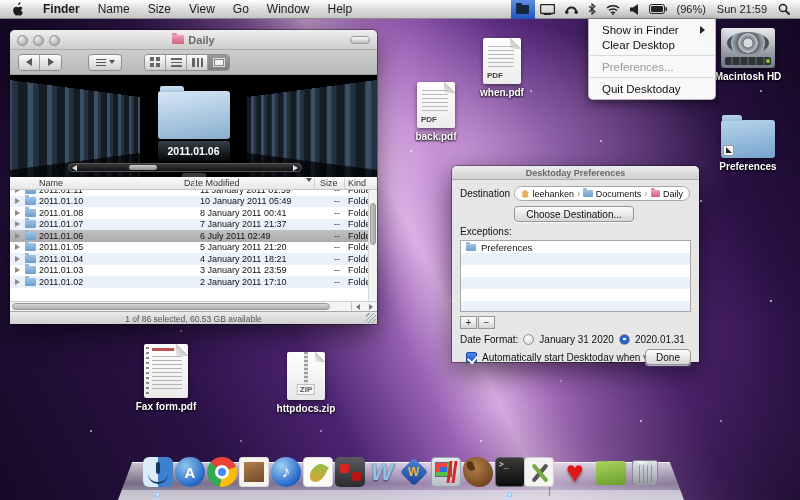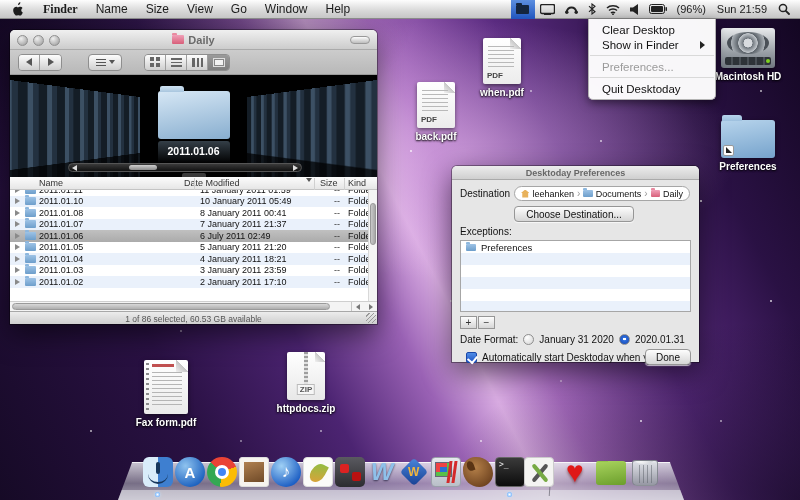--- a/index.html
+++ b/index.html
@@ -22,21 +22,21 @@
       480px 440px rgba(255,255,255,.7), 560px 380px rgba(255,255,255,.5), 30px 180px rgba(255,255,255,.5),
       130px 300px rgba(255,255,255,.4), 690px 310px rgba(255,255,255,.7), 750px 150px rgba(255,255,255,.9),
       430px 100px rgba(255,255,255,.6), 580px 240px rgba(255,255,255,.5), 660px 60px rgba(255,255,255,.8); }
 
   
   .menubar { position:absolute; left:0; top:0; width:800px; height:19px;
     background:linear-gradient(#fdfdfd,#d8d8d8 60%,#c6c6c6); border-bottom:1px solid #8a8a8a;
     display:flex; align-items:center; font-size:12px; color:#1c1c1c; z-index:50; }
   .mb-left { display:flex; align-items:center; gap:0; }
   .mb-item { padding:0 9px; height:19px; display:flex; align-items:center; }
-  .mb-item.app { font-weight:bold;font-family:Liberation Serif, serif; }
+  .mb-item.app { font-weight:bold; }
   .apple-wrap { padding:0 10px 0 12px; display:flex; align-items:center; }
   .mb-right { margin-left:auto; display:flex; align-items:center; height:19px; }
   .status-icon { height:19px; display:flex; align-items:center; justify-content:center; padding:0 5px; }
   .extra-active { background:linear-gradient(#5d8fe0,#1f54be); width:24px; }
   .extra-folder { width:13px; height:9px; background:#14253f; border-radius:1px; position:relative; }
   .extra-folder:before { content:""; position:absolute; left:0; top:-2px; width:6px; height:2px; background:#14253f; border-radius:1px 1px 0 0; }
   .mb-text { padding:0 5px; font-size:11px; }
   .clock { padding:0 6px; font-size:11px; }
 
   
@@ -351,25 +351,25 @@
         <svg class="mi" width="12" height="12" viewBox="0 0 12 12">
             <circle cx="5" cy="5" r="3.6" fill="none" stroke="#222" stroke-width="1.5"></circle>
             <line x1="7.8" y1="7.8" x2="11" y2="11" stroke="#222" stroke-width="1.8" stroke-linecap="round"></line>
           </svg>
       </div>
     </div>
   </div>
 
   <div class="dd-menu">
     <div class="dd-item">
-        <span>Clear Desktop</span>
-      </div>
-    <div class="dd-item">
         <span>Show in Finder</span>
         <span class="dd-arrow"></span>
+      </div>
+    <div class="dd-item">
+        <span>Clear Desktop</span>
       </div>
     <div class="dd-sep"></div>
     <div class="dd-item disabled">
         <span>Preferences...</span>
       </div>
     <div class="dd-sep"></div>
     <div class="dd-item">
         <span>Quit Desktoday</span>
       </div>
   </div>
@@ -547,21 +547,21 @@
       <div class="led"></div>
     </div>
     <div class="dlabel">Macintosh HD</div>
   </div>
   <div class="dicon" style="left:708px; top:120px;">
     <div class="folder-big">
       <div class="alias-badge"></div>
     </div>
     <div class="dlabel">Preferences</div>
   </div>
-  <div class="dicon" style="left:118px; top:360px; width:96px;">
+  <div class="dicon" style="left:118px; top:344px; width:96px;">
     <div class="fax-page">
       <div class="fax-spiral"></div>
       <div class="fax-head"></div>
       <div class="fax-lines"></div>
     </div>
     <div class="dlabel">Fax form.pdf</div>
   </div>
   <div class="dicon" style="left:258px; top:352px; width:96px;">
     <div class="zip-page">
       <div class="zipper"></div>

